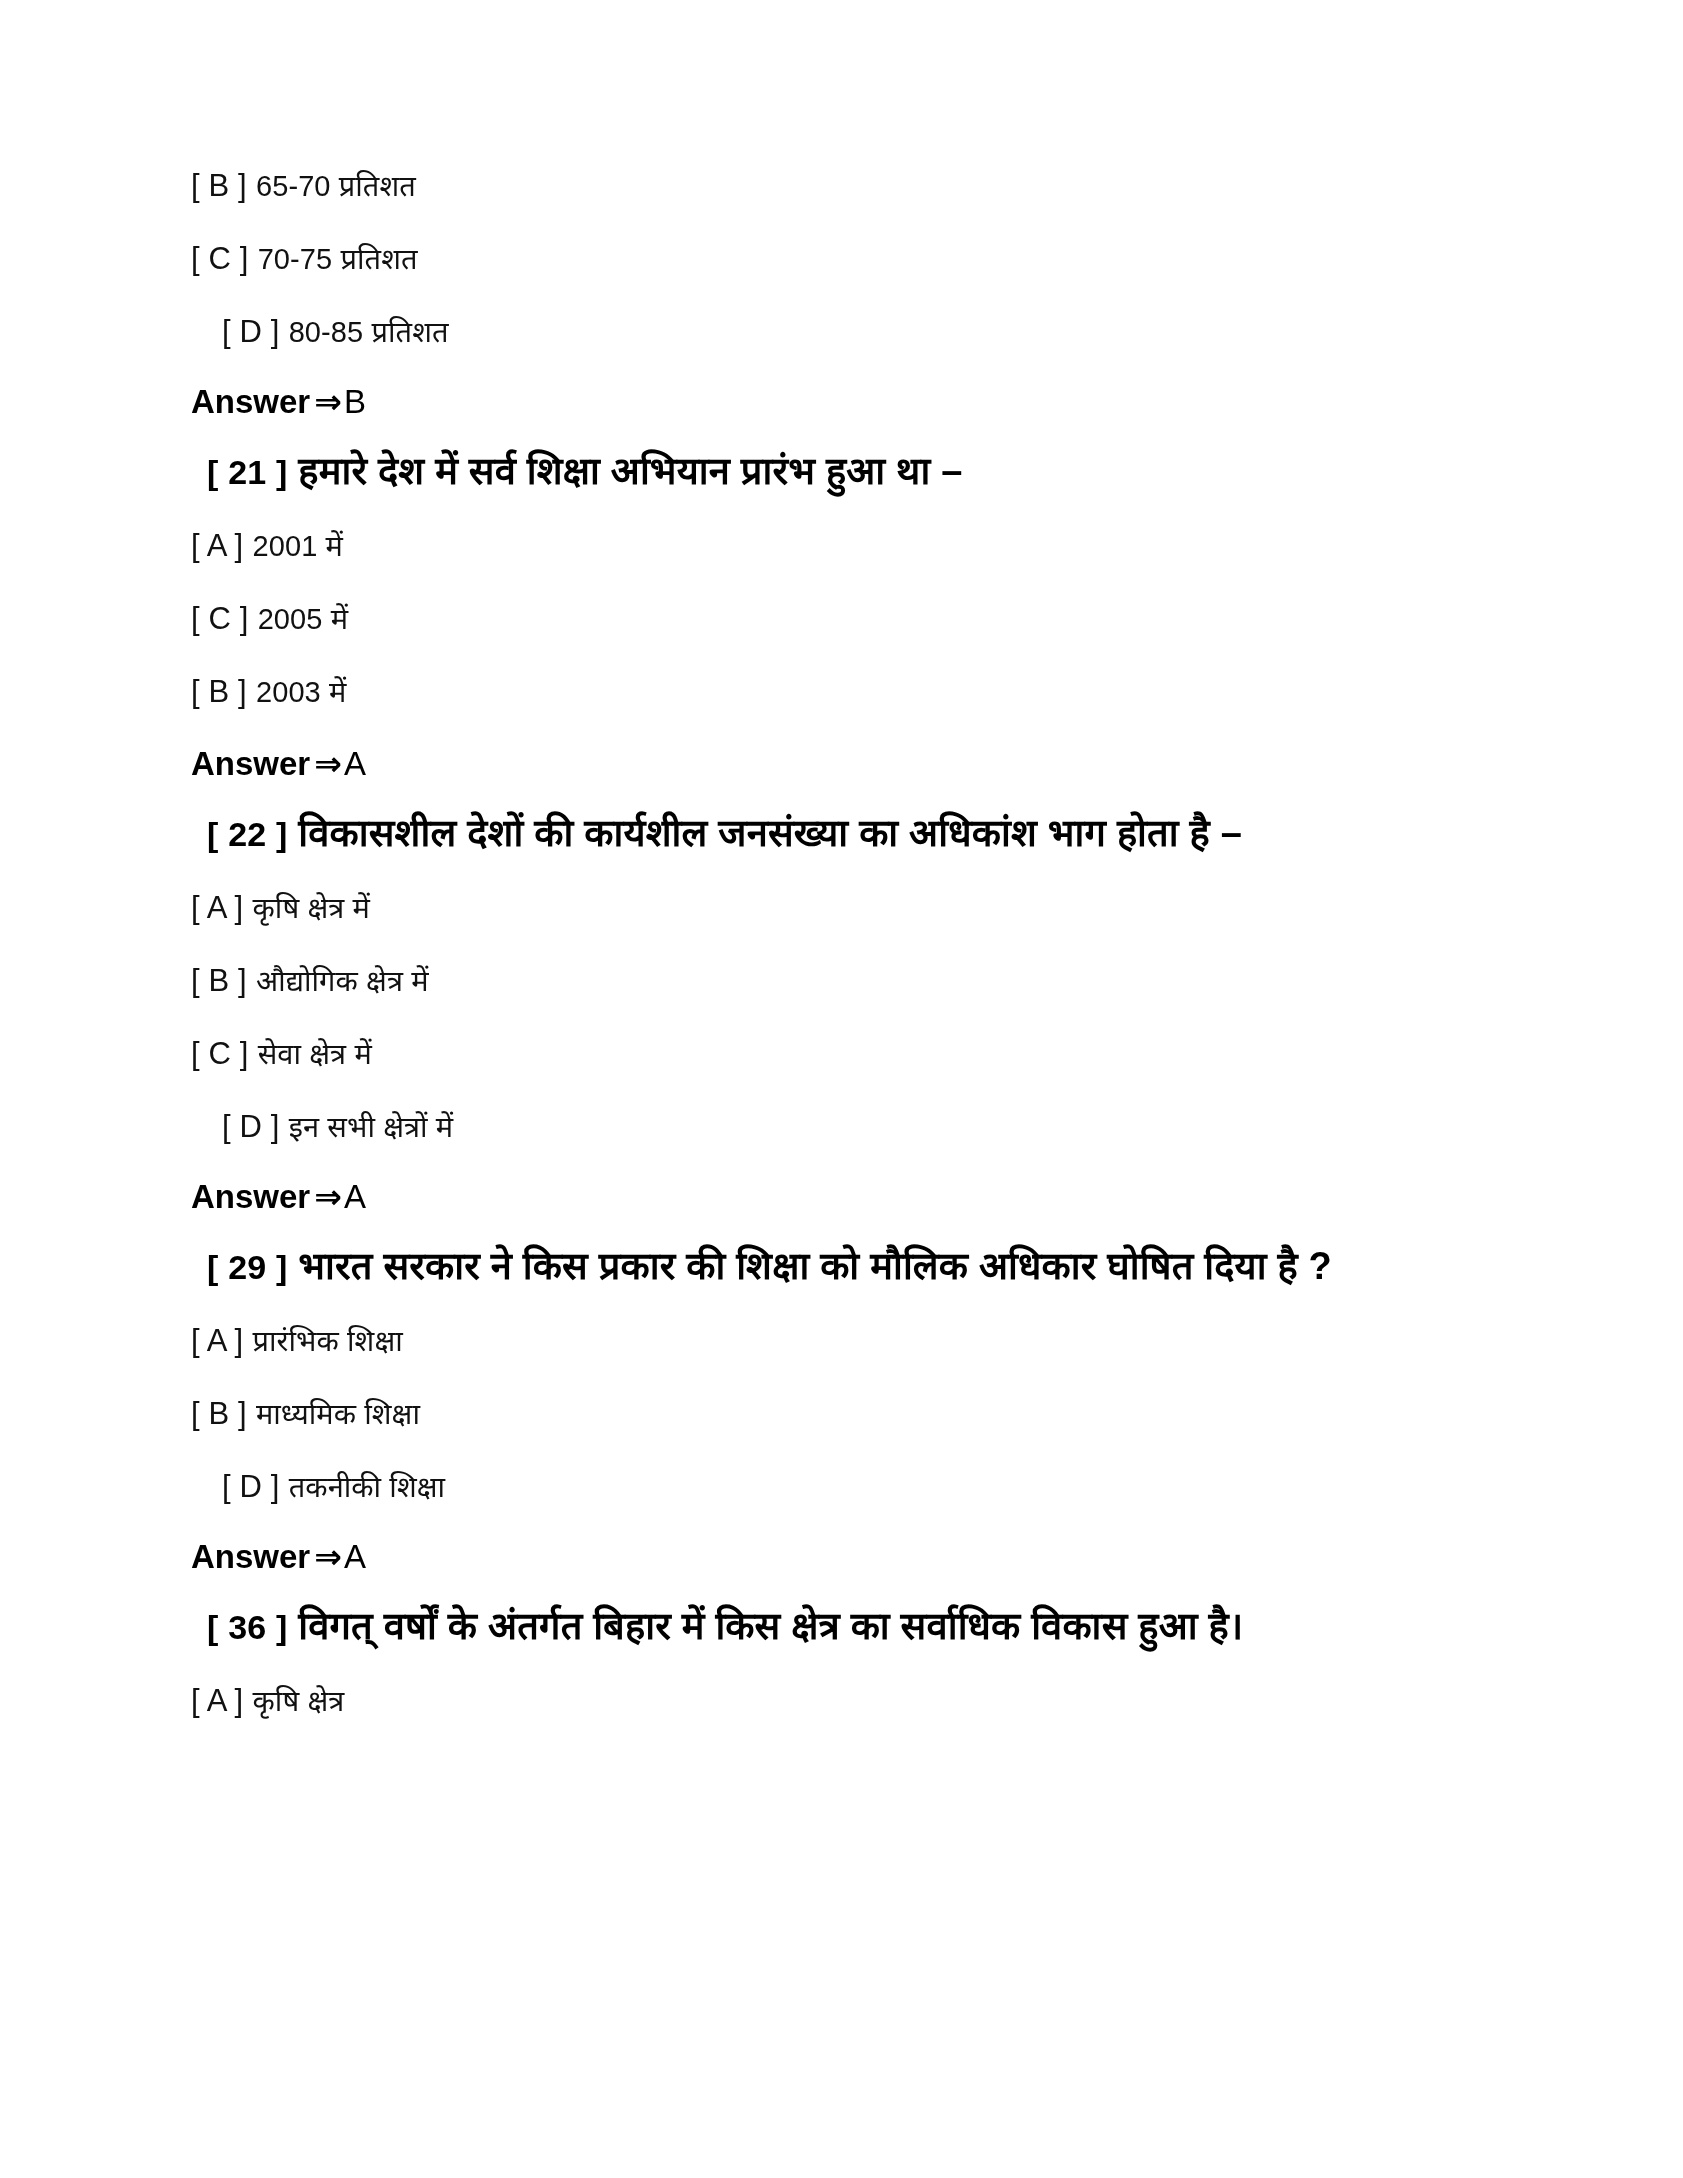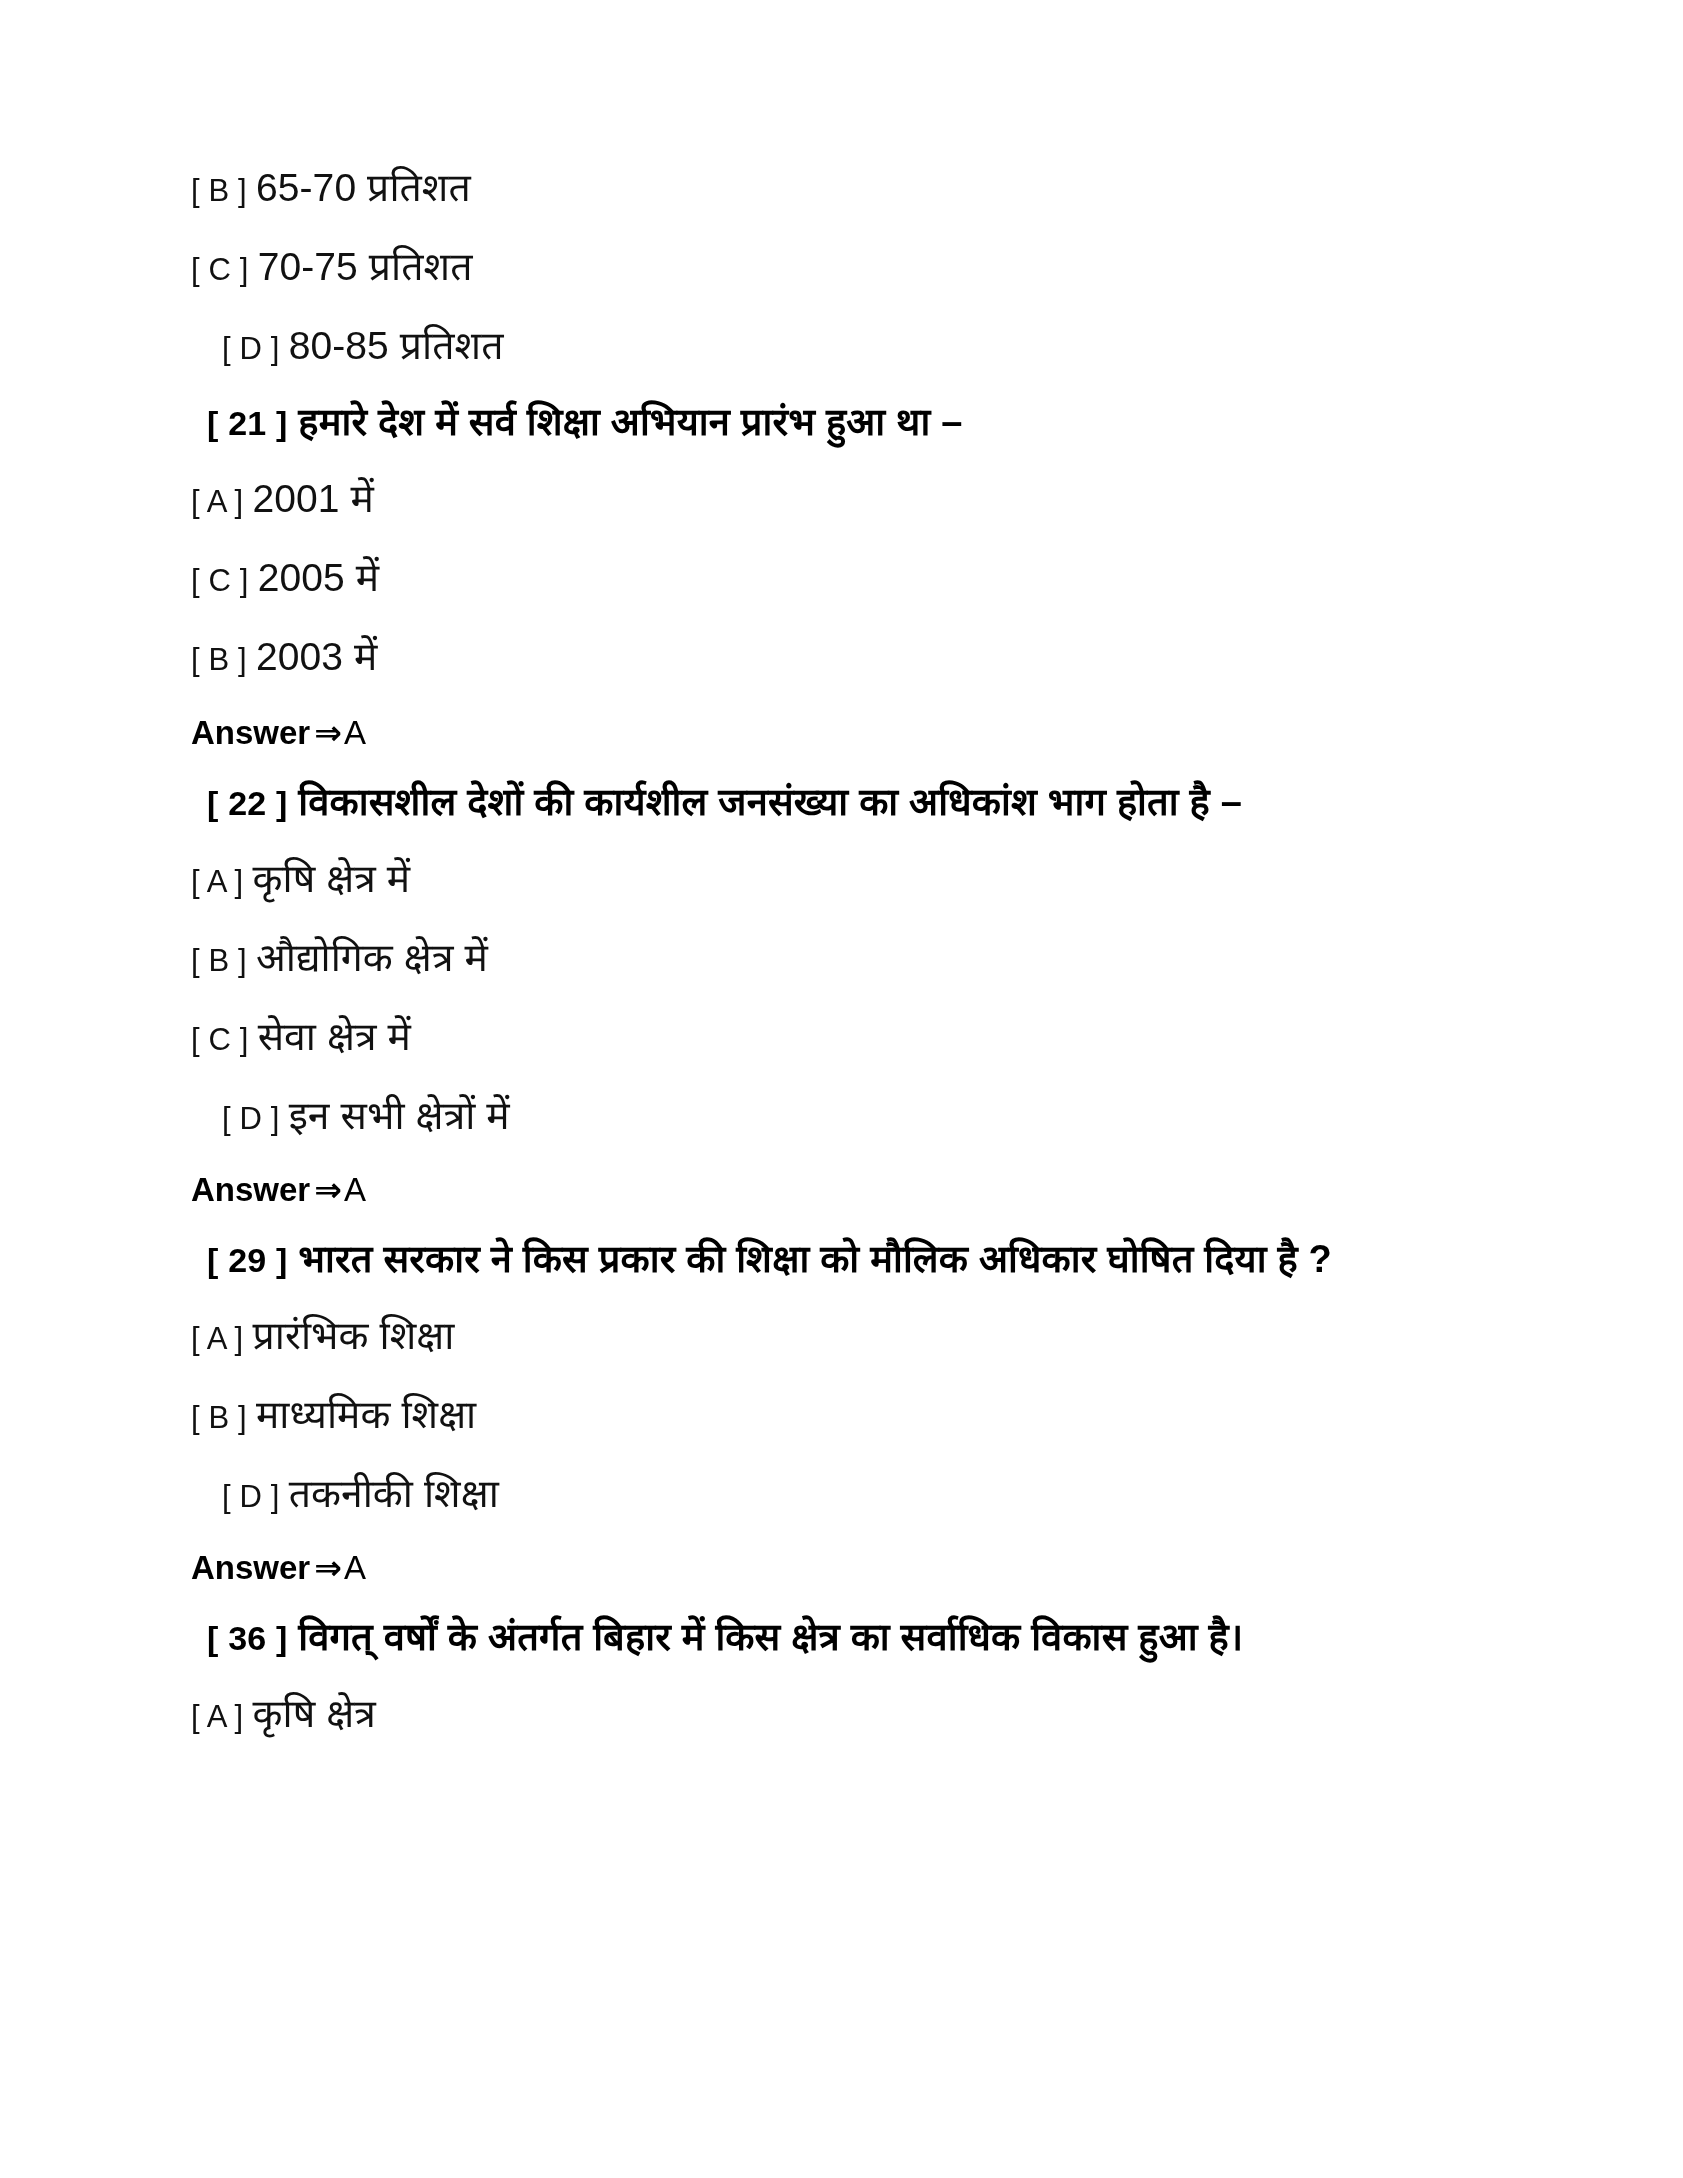--- a/index.html
+++ b/index.html
@@ -35,21 +35,21 @@
     margin: 0 0 40px 0;
     white-space: nowrap;
     letter-spacing: 0.1px;
   }
   .option .tag {
     font-family: "Liberation Sans", "DejaVu Sans", sans-serif;
     font-size: 31px;
   }
   .option .txt {
     font-family: "Liberation Sans", "DejaVu Sans", sans-serif;
-    font-size: 39px;
+    font-size: 29px;
   }
 
   
   .answer {
     font-size: 33px;
     line-height: 1.0;
     margin: 0 0 34px 0;
     color: #000000;
     white-space: nowrap;
   }
@@ -100,20 +100,23 @@
       <span class="tag">[ B ]</span>
       <span class="txt">65-70 प्रतिशत</span>
     </div>
     <div class="option">
       <span class="tag">[ C ]</span>
       <span class="txt">70-75 प्रतिशत</span>
     </div>
     <div class="option opt-last">
       <span class="tag">[ D ]</span>
       <span class="txt">80-85 प्रतिशत</span>
+    </div>
+    <div class="answer">
+      <span class="alabel">Answer</span><span class="arrow">⇒</span><span class="aval">B</span>
     </div>
 
     <div class="question block-gap-top">
       <span class="qnum">[ 21 ]</span>
       <span class="qtext">हमारे देश में सर्व शिक्षा अभियान प्रारंभ हुआ था –</span>
     </div>
     <div class="option">
       <span class="tag">[ A ]</span>
       <span class="txt">2001 में</span>
     </div>

